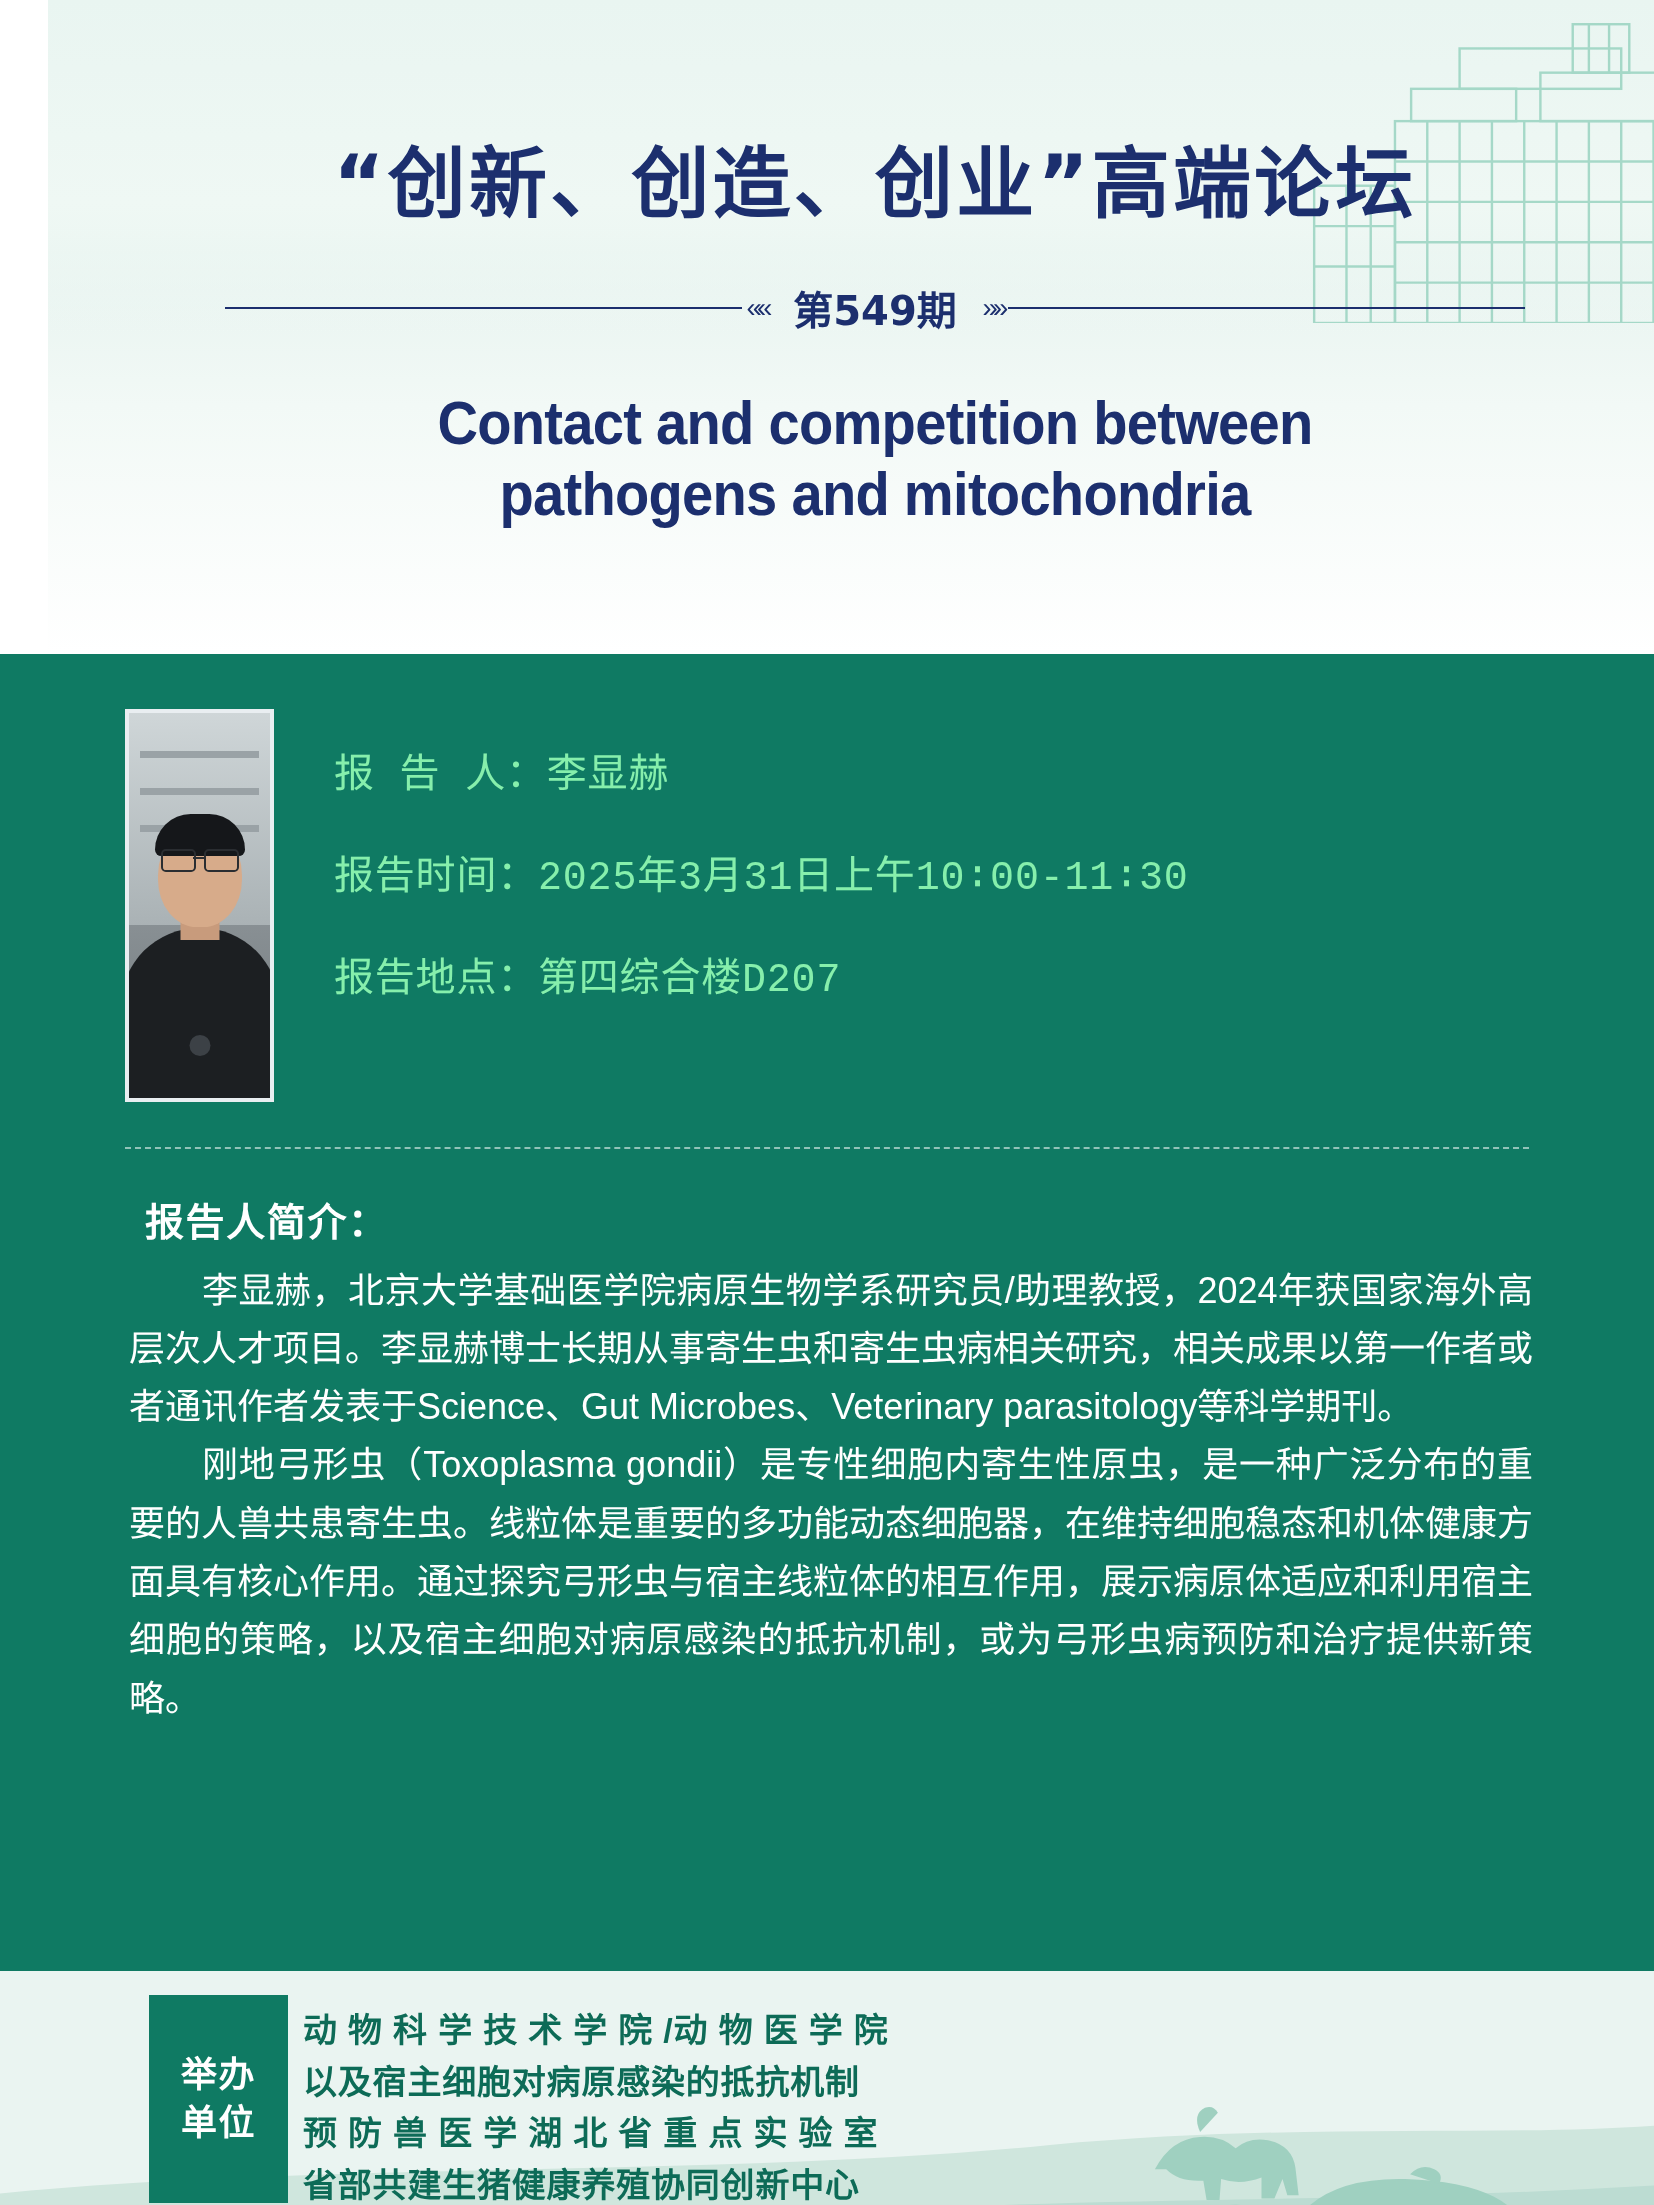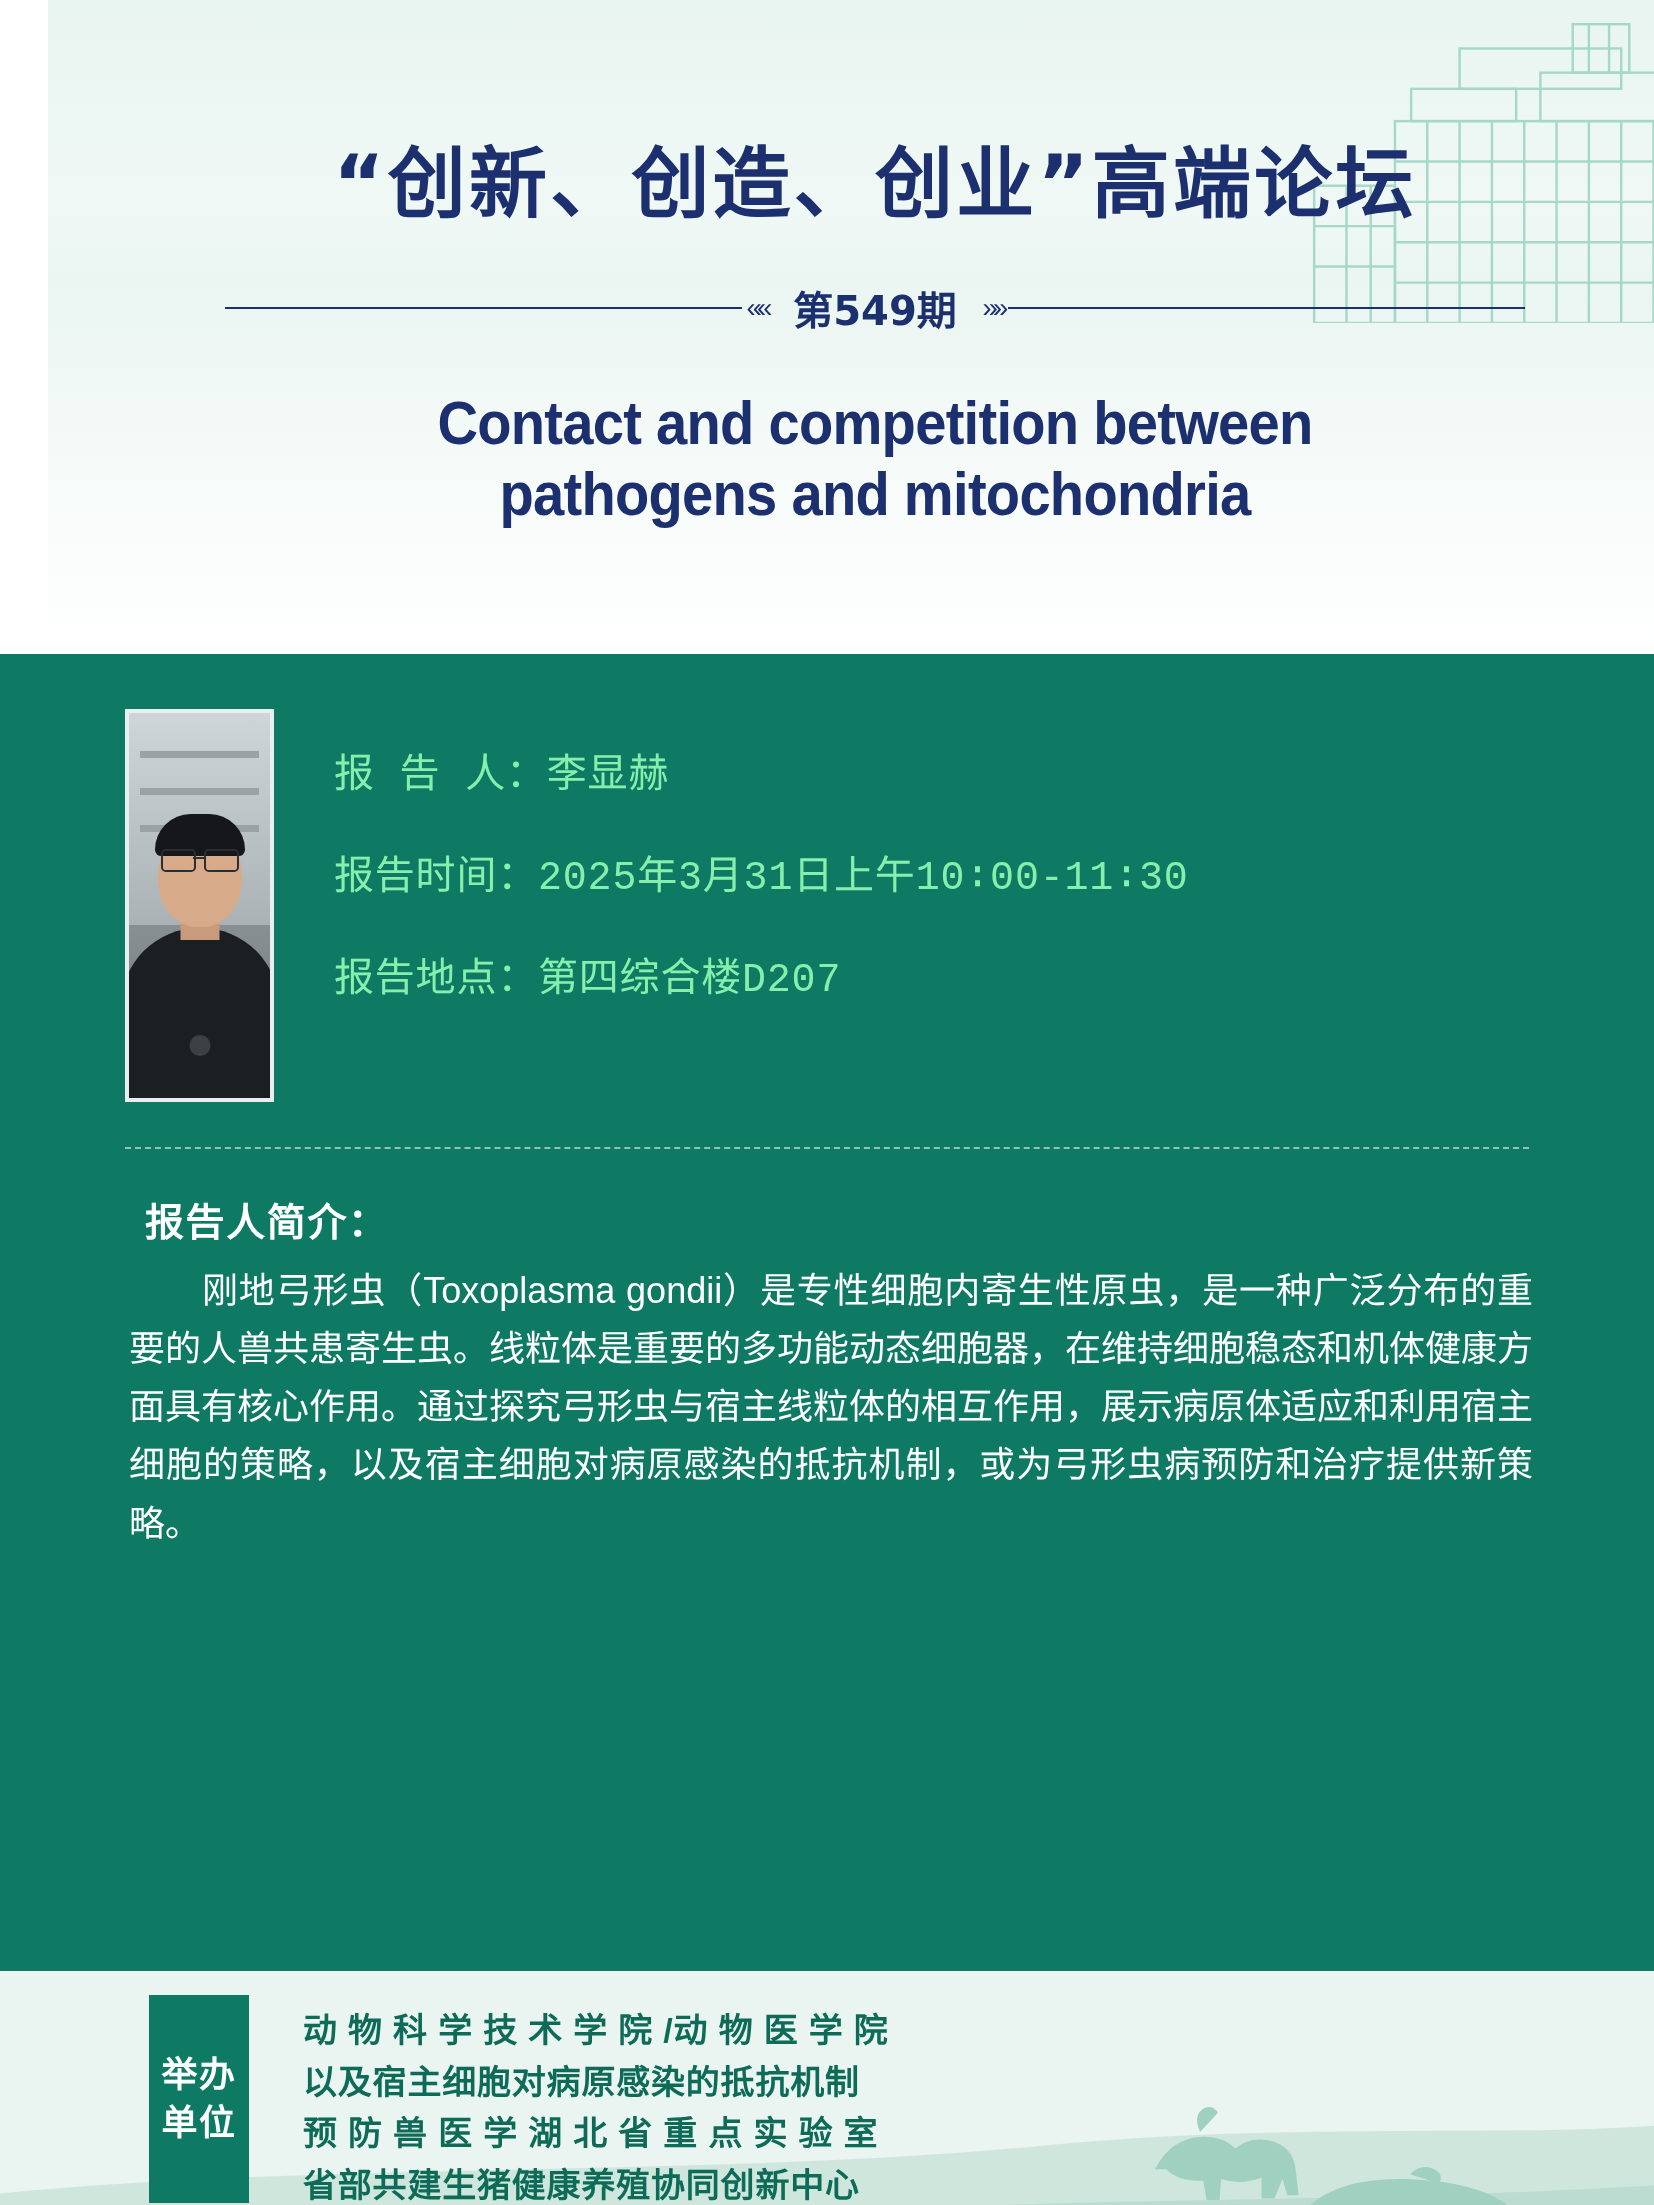--- a/index.html
+++ b/index.html
@@ -257,21 +257,21 @@
     background: #0f7a63;
   }
   .footer-hills {
     position: absolute;
     left: 0; bottom: 0; width: 100%; height: 186px;
     pointer-events: none;
   }
   .host-badge {
     position: absolute;
     left: 149px; top: 32px;
-    width: 100px; height: 208px;
+    width: 139px; height: 208px;
     background: #0f7a63;
     display: flex;
     flex-direction: column;
     align-items: center;
     justify-content: center;
     color: #ffffff;
     font-family: "Liberation Sans", "DejaVu Sans", sans-serif;
     font-weight: bold;
     font-size: 36px;
     line-height: 1.32;
@@ -363,20 +363,21 @@
       <div class="speaker-info">
         <div class="info-line">报 告 人：李显赫</div>
         <div class="info-line">报告时间：2025年3月31日上午10∶00-11∶30</div>
         <div class="info-line">报告地点：第四综合楼D207</div>
       </div>
     </div>
 
     <div class="divider"></div>
 
     <div class="section-heading">报告人简介：</div>
+    <div class="para">李显赫，北京大学基础医学院病原生物学系研究员/助理教授，2024年获国家海外高层次人才项目。李显赫博士长期从事寄生虫和寄生虫病相关研究，相关成果以第一作者或者通讯作者发表于Science、Gut Microbes、Veterinary parasitology等科学期刊。</div>
 
     <div class="para">刚地弓形虫（Toxoplasma gondii）是专性细胞内寄生性原虫，是一种广泛分布的重要的人兽共患寄生虫。线粒体是重要的多功能动态细胞器，在维持细胞稳态和机体健康方面具有核心作用。通过探究弓形虫与宿主线粒体的相互作用，展示病原体适应和利用宿主细胞的策略，以及宿主细胞对病原感染的抵抗机制，或为弓形虫病预防和治疗提供新策略。</div>
   </div>
 
   <div class="footer">
     <div class="footer-topline"></div>
 
     <svg class="footer-hills" viewBox="0 0 2048 230" preserveAspectRatio="none">
       <path d="M0 180 C 400 140, 900 160, 1300 120 C 1600 92, 1850 110, 2048 96 L2048 230 L0 230 Z" fill="#cfe6dd"></path>
       <path d="M1000 210 C 1300 180, 1600 196, 2048 170 L2048 230 L1000 230 Z" fill="#bcdcd2"></path>

